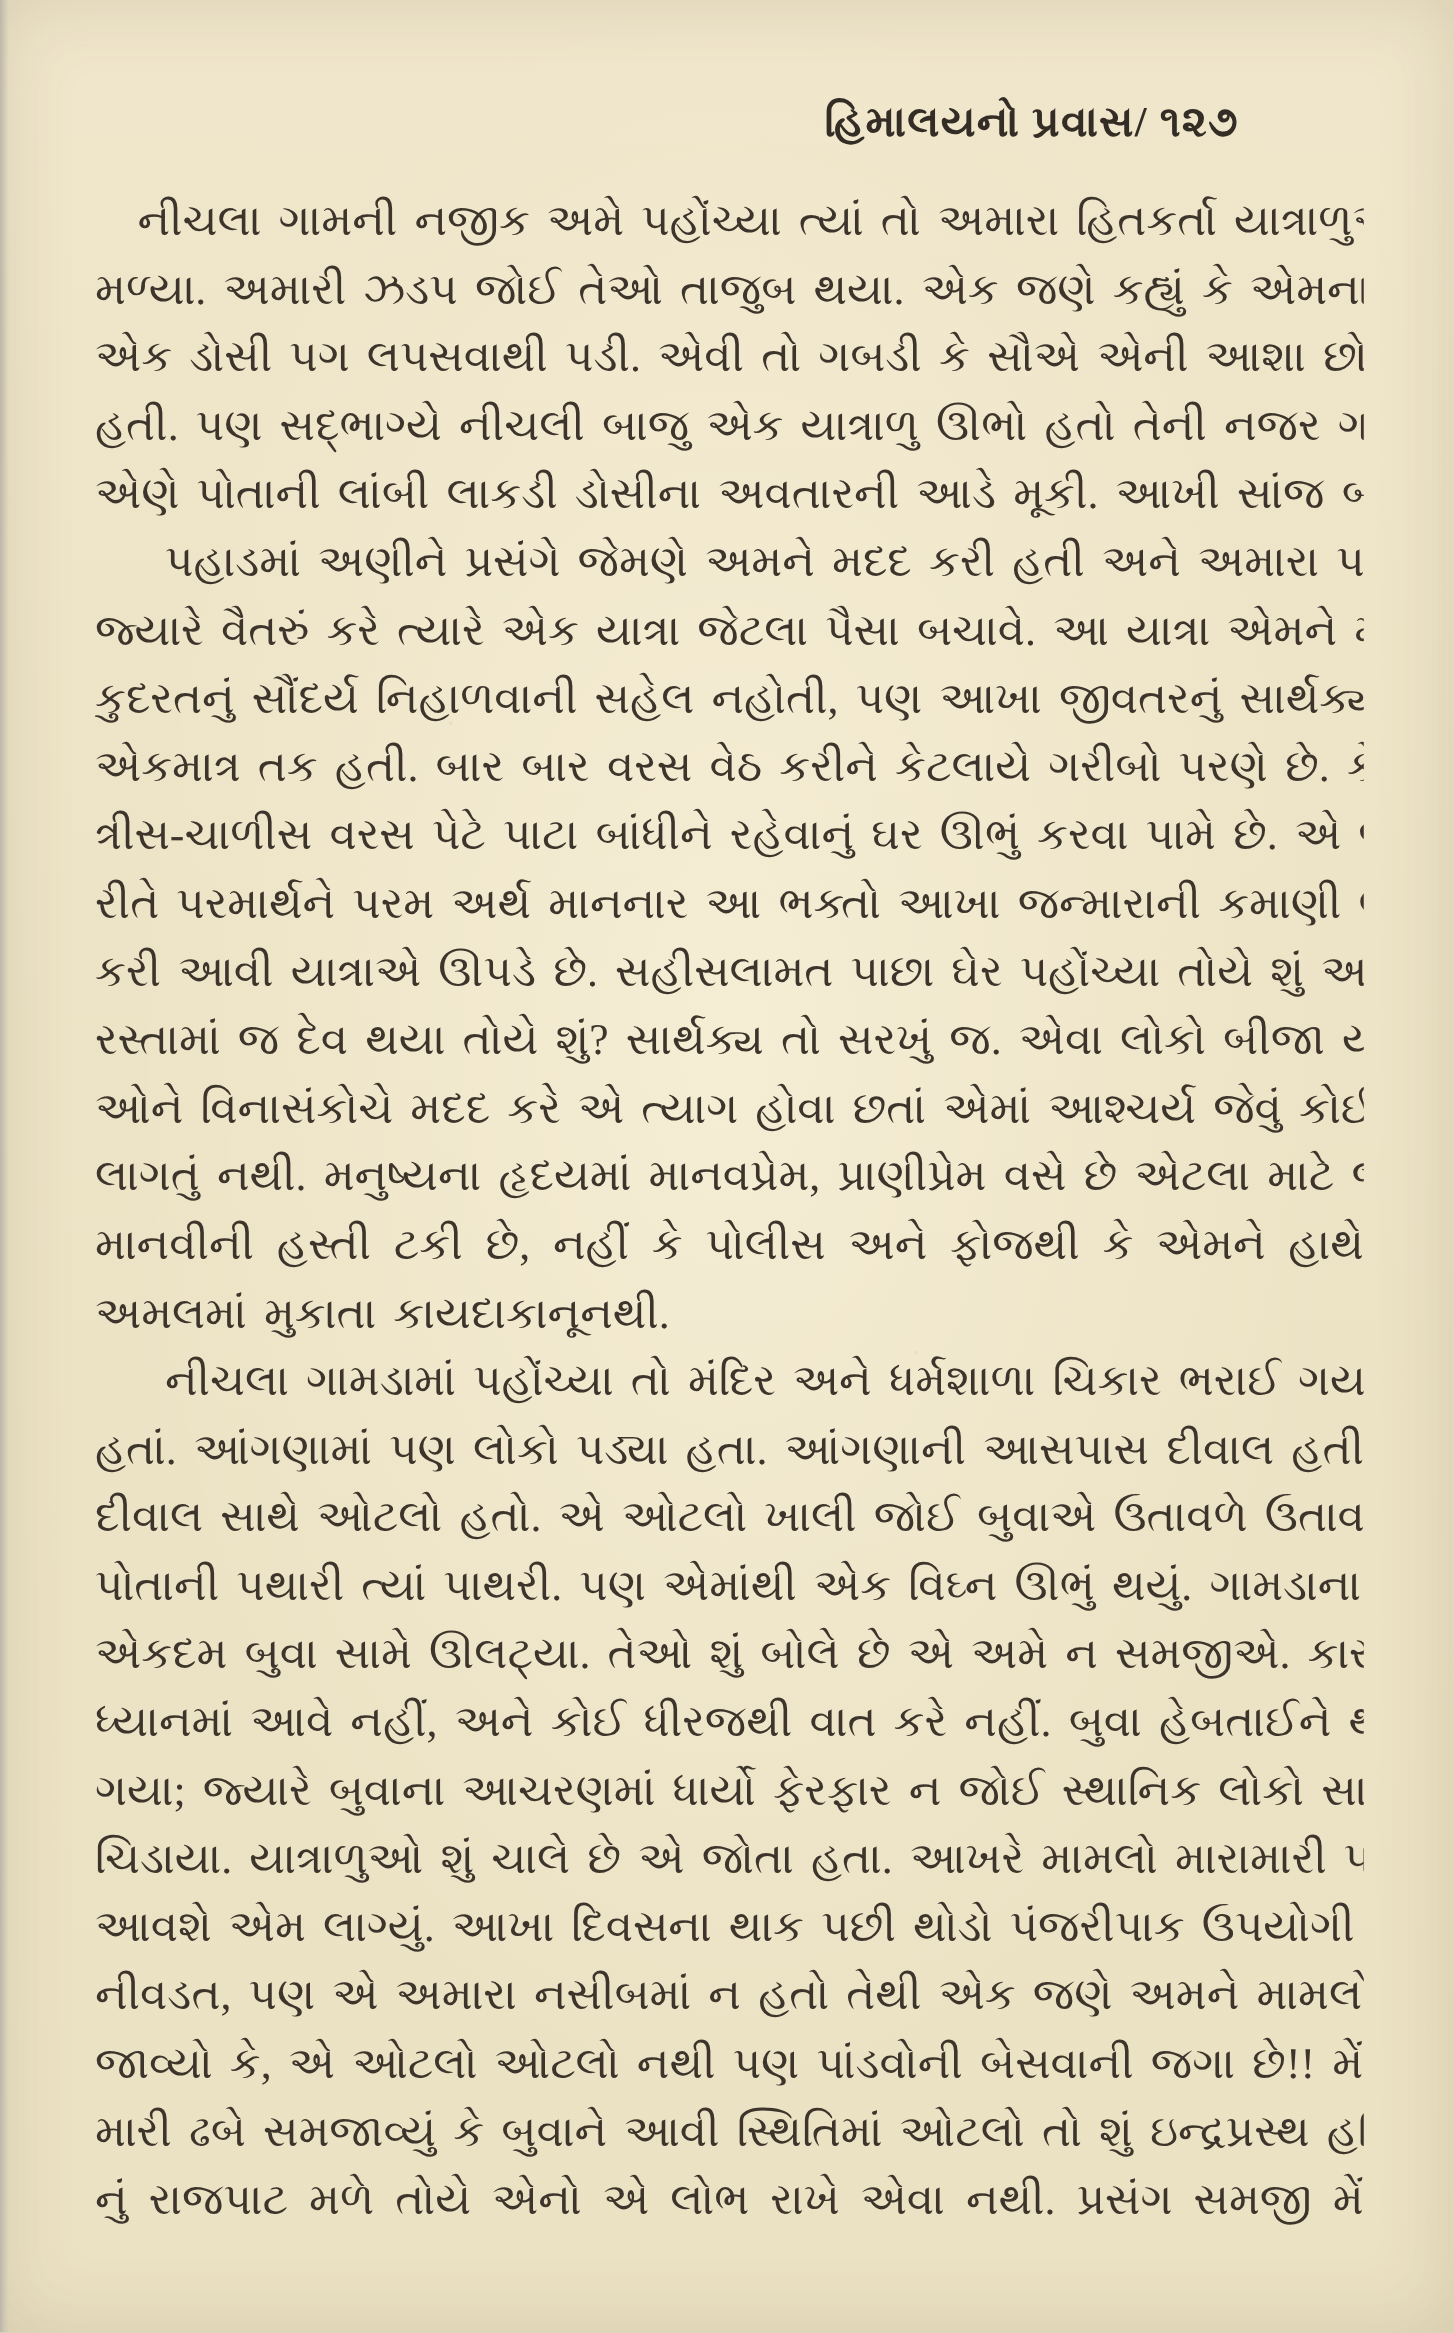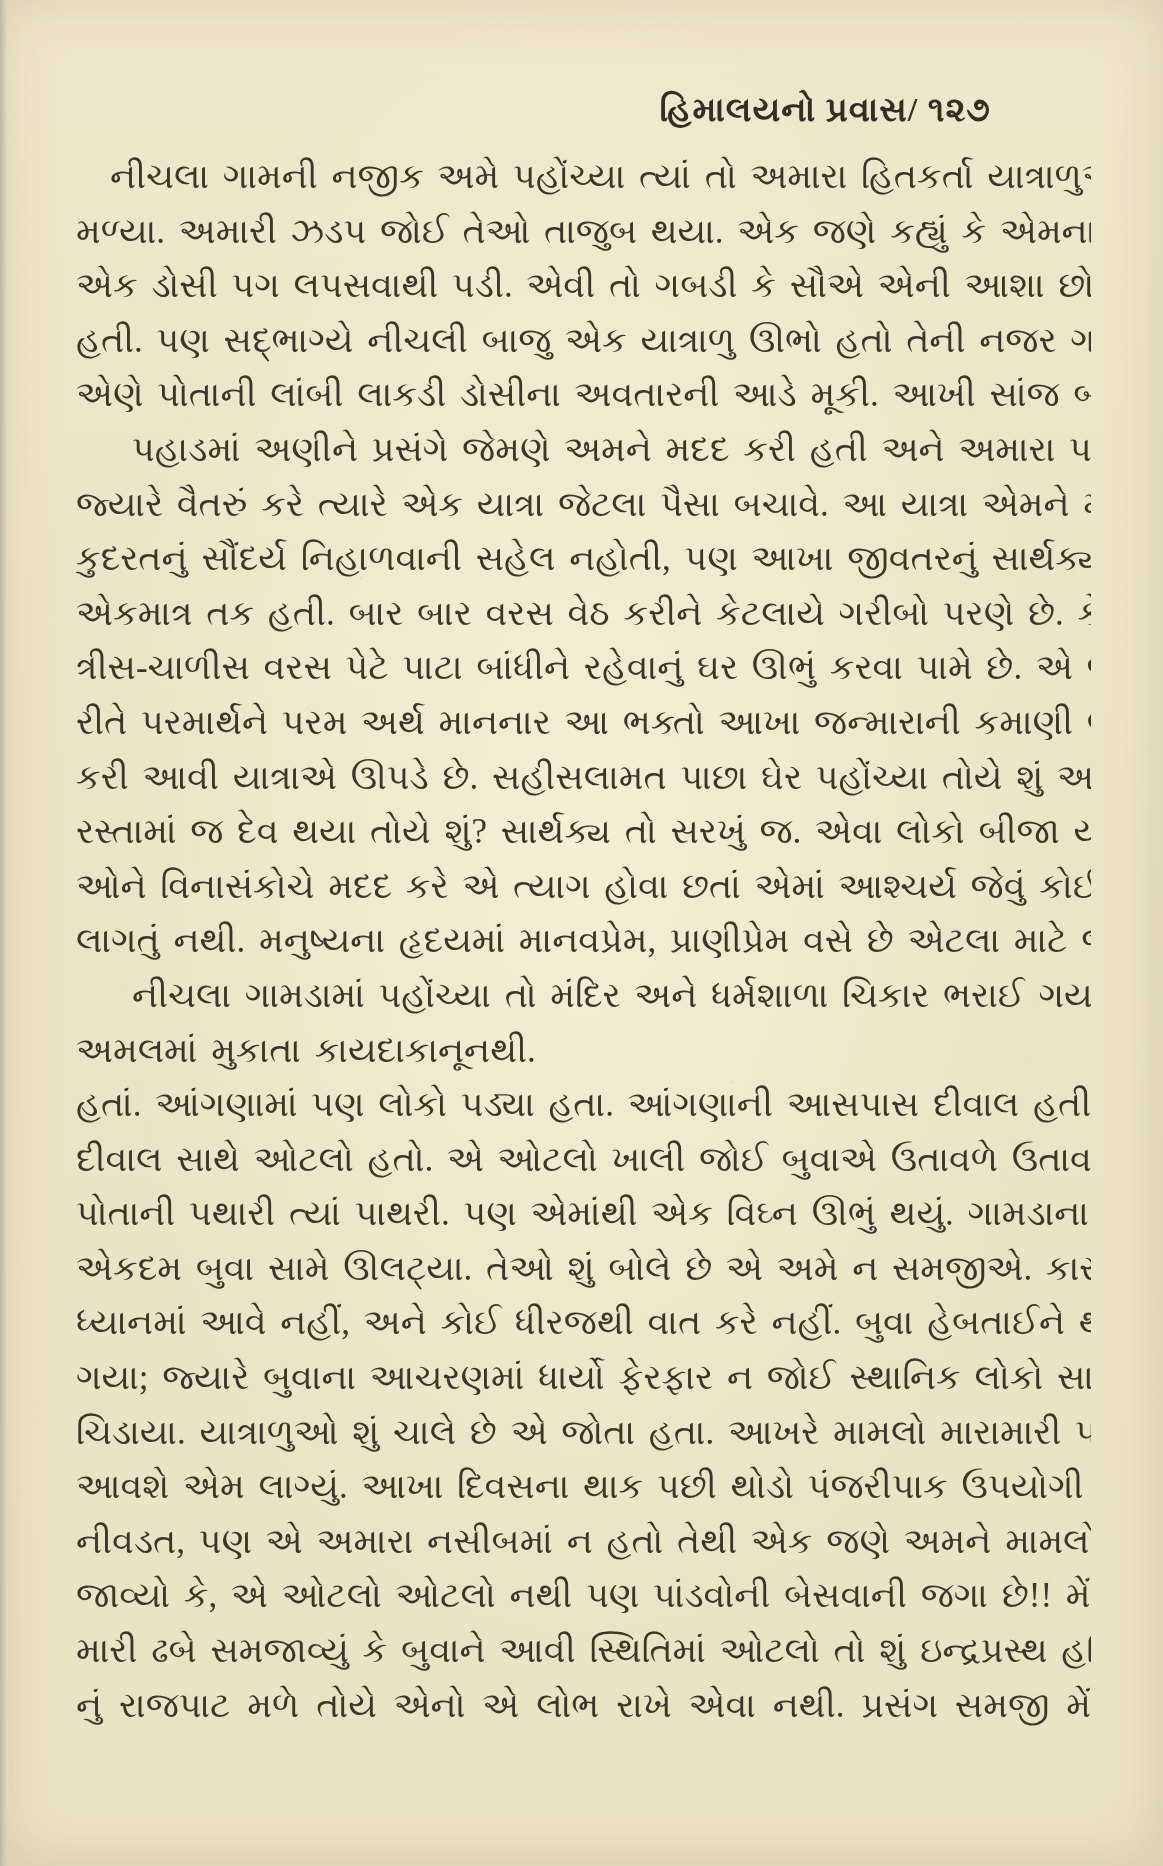--- a/index.html
+++ b/index.html
@@ -28,21 +28,21 @@
   }
   .scan-edge {
     position: absolute;
     left: 0; top: 0; bottom: 0;
     width: 7px;
     background: linear-gradient(90deg, #b3afa6 0%, #cfc9b4 60%, rgba(207,201,180,0) 100%);
     opacity: 0.8;
   }
   .header {
     position: absolute;
-    top: 91px;
+    top: 80px;
     left: 0;
     right: 172px;
     text-align: right;
     font-size: 34px;
     font-weight: bold;
     color: #332d26;
     letter-spacing: 1px;
   }
   .body-text {
     position: absolute;
@@ -87,22 +87,23 @@
       <div class="line indent">પહાડમાં અણીને પ્રસંગે જેમણે અમને મદદ કરી હતી અને અમારા પર</div>
       <div class="line">જ્યારે વૈતરું કરે ત્યારે એક યાત્રા જેટલા પૈસા બચાવે. આ યાત્રા એમને માટે</div>
       <div class="line">કુદરતનું સૌંદર્ય નિહાળવાની સહેલ નહોતી, પણ આખા જીવતરનું સાર્થક્ય કરવાની</div>
       <div class="line">એકમાત્ર તક હતી. બાર બાર વરસ વેઠ કરીને કેટલાયે ગરીબો પરણે છે. કેટલાક</div>
       <div class="line">ત્રીસ-ચાળીસ વરસ પેટે પાટા બાંધીને રહેવાનું ઘર ઊભું કરવા પામે છે. એ જ</div>
       <div class="line">રીતે પરમાર્થને પરમ અર્થ માનનાર આ ભક્તો આખા જન્મારાની કમાણી ભેગી</div>
       <div class="line">કરી આવી યાત્રાએ ઊપડે છે. સહીસલામત પાછા ઘેર પહોંચ્યા તોયે શું અને</div>
       <div class="line">રસ્તામાં જ દેવ થયા તોયે શું? સાર્થક્ય તો સરખું જ. એવા લોકો બીજા યાત્રાળુ-</div>
       <div class="line">ઓને વિનાસંકોચે મદદ કરે એ ત્યાગ હોવા છતાં એમાં આશ્ચર્ય જેવું કોઈને</div>
       <div class="line">લાગતું નથી. મનુષ્યના હૃદયમાં માનવપ્રેમ, પ્રાણીપ્રેમ વસે છે એટલા માટે જ</div>
+      <div class="line">માનવીની હસ્તી ટકી છે, નહીં કે પોલીસ અને ફોજથી કે એમને હાથે</div>
+      <div class="line endpara">અમલમાં મુકાતા કાયદાકાનૂનથી.</div>
       <div class="line indent">નીચલા ગામડામાં પહોંચ્યા તો મંદિર અને ધર્મશાળા ચિકાર ભરાઈ ગયાં</div>
-      <div class="line endpara">અમલમાં મુકાતા કાયદાકાનૂનથી.</div>
       <div class="line">હતાં. આંગણામાં પણ લોકો પડ્યા હતા. આંગણાની આસપાસ દીવાલ હતી.</div>
       <div class="line">દીવાલ સાથે ઓટલો હતો. એ ઓટલો ખાલી જોઈ બુવાએ ઉતાવળે ઉતાવળે</div>
       <div class="line">પોતાની પથારી ત્યાં પાથરી. પણ એમાંથી એક વિઘ્ન ઊભું થયું. ગામડાના લોકો</div>
       <div class="line">એકદમ બુવા સામે ઊલટ્યા. તેઓ શું બોલે છે એ અમે ન સમજીએ. કારણ તો</div>
       <div class="line">ધ્યાનમાં આવે નહીં, અને કોઈ ધીરજથી વાત કરે નહીં. બુવા હેબતાઈને થંભી</div>
       <div class="line">ગયા; જ્યારે બુવાના આચરણમાં ધાર્યો ફેરફાર ન જોઈ સ્થાનિક લોકો સારી પેઠે</div>
       <div class="line">ચિડાયા. યાત્રાળુઓ શું ચાલે છે એ જોતા હતા. આખરે મામલો મારામારી પર</div>
       <div class="line">આવશે એમ લાગ્યું. આખા દિવસના થાક પછી થોડો પંજરીપાક ઉપયોગી તો</div>
       <div class="line">નીવડત, પણ એ અમારા નસીબમાં ન હતો તેથી એક જણે અમને મામલો સમ-</div>
       <div class="line">જાવ્યો કે, એ ઓટલો ઓટલો નથી પણ પાંડવોની બેસવાની જગા છે!! મેં લોકોને</div>

